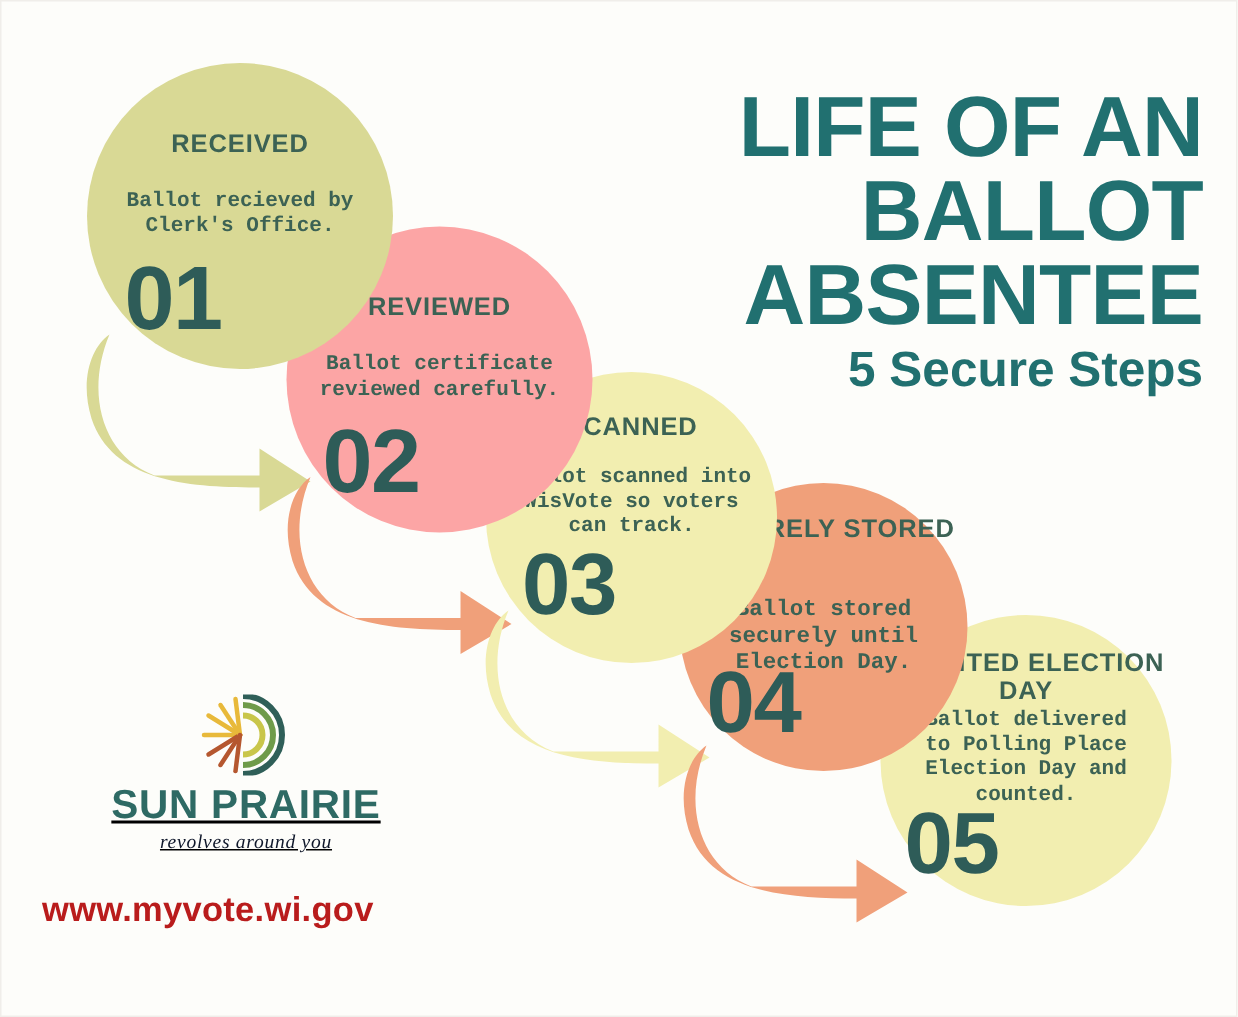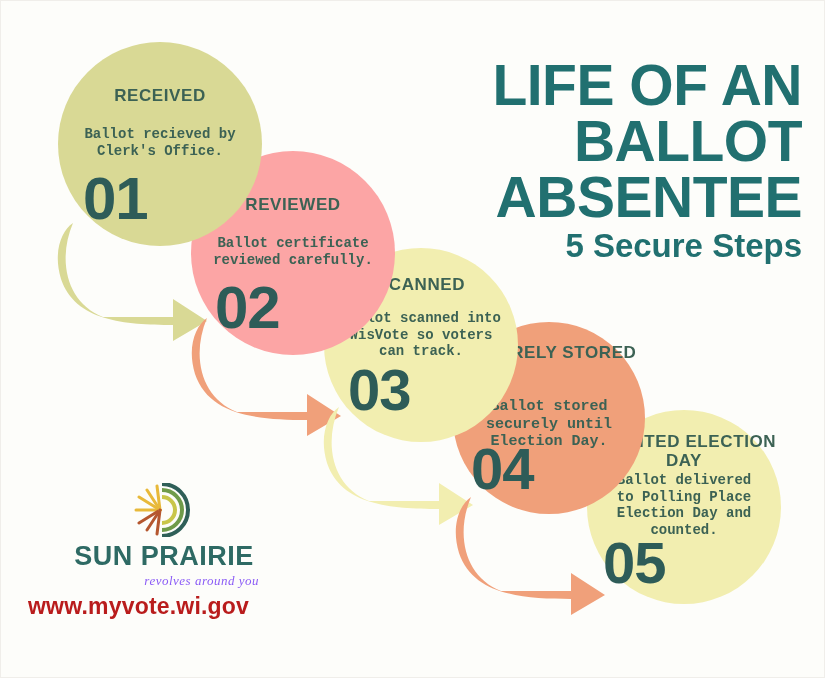--- a/index.html
+++ b/index.html
@@ -127,45 +127,45 @@
   #arrow-1 { left: 54px;  top: 216px; }
   #arrow-2 { left: 188px; top: 311px; }
   #arrow-3 { left: 320px; top: 400px; }
   #arrow-4 { left: 452px; top: 490px; }
   .arrow svg { display: block; width: 100%; height: 100%; }
 
   
   #logo {
     position: absolute;
     left: 68px;
-    top: 482px;
+    top: 462px;
     width: 190px;
     text-align: center;
     z-index: 7;
+    text-decoration: underline;
   }
   #logo .mark { width: 100%; height: 56px; }
   #logo .mark svg { display: block; margin: 0 auto; }
   #logo .wordmark {
     display: block;
     margin-top: 2px;
     font-family: "Liberation Sans", sans-serif;
     font-weight: bold;
     font-size: 27px;
     letter-spacing: 0.5px;
     color: #2e6a64;
   }
   #logo .tagline {
     display: block;
     margin-top: 1px;
     font-family: "Liberation Serif", serif;
     font-style: italic;
     font-size: 13px;
     letter-spacing: 0.5px;
-    color: #8b5cf6;
-    text-align: right;
+    color: #0f172a;
   }
 
   
   #site-url {
     position: absolute;
     left: 27px;
     top: 592px;
     font-family: "Liberation Sans", sans-serif;
     font-weight: bold;
     font-size: 23px;

